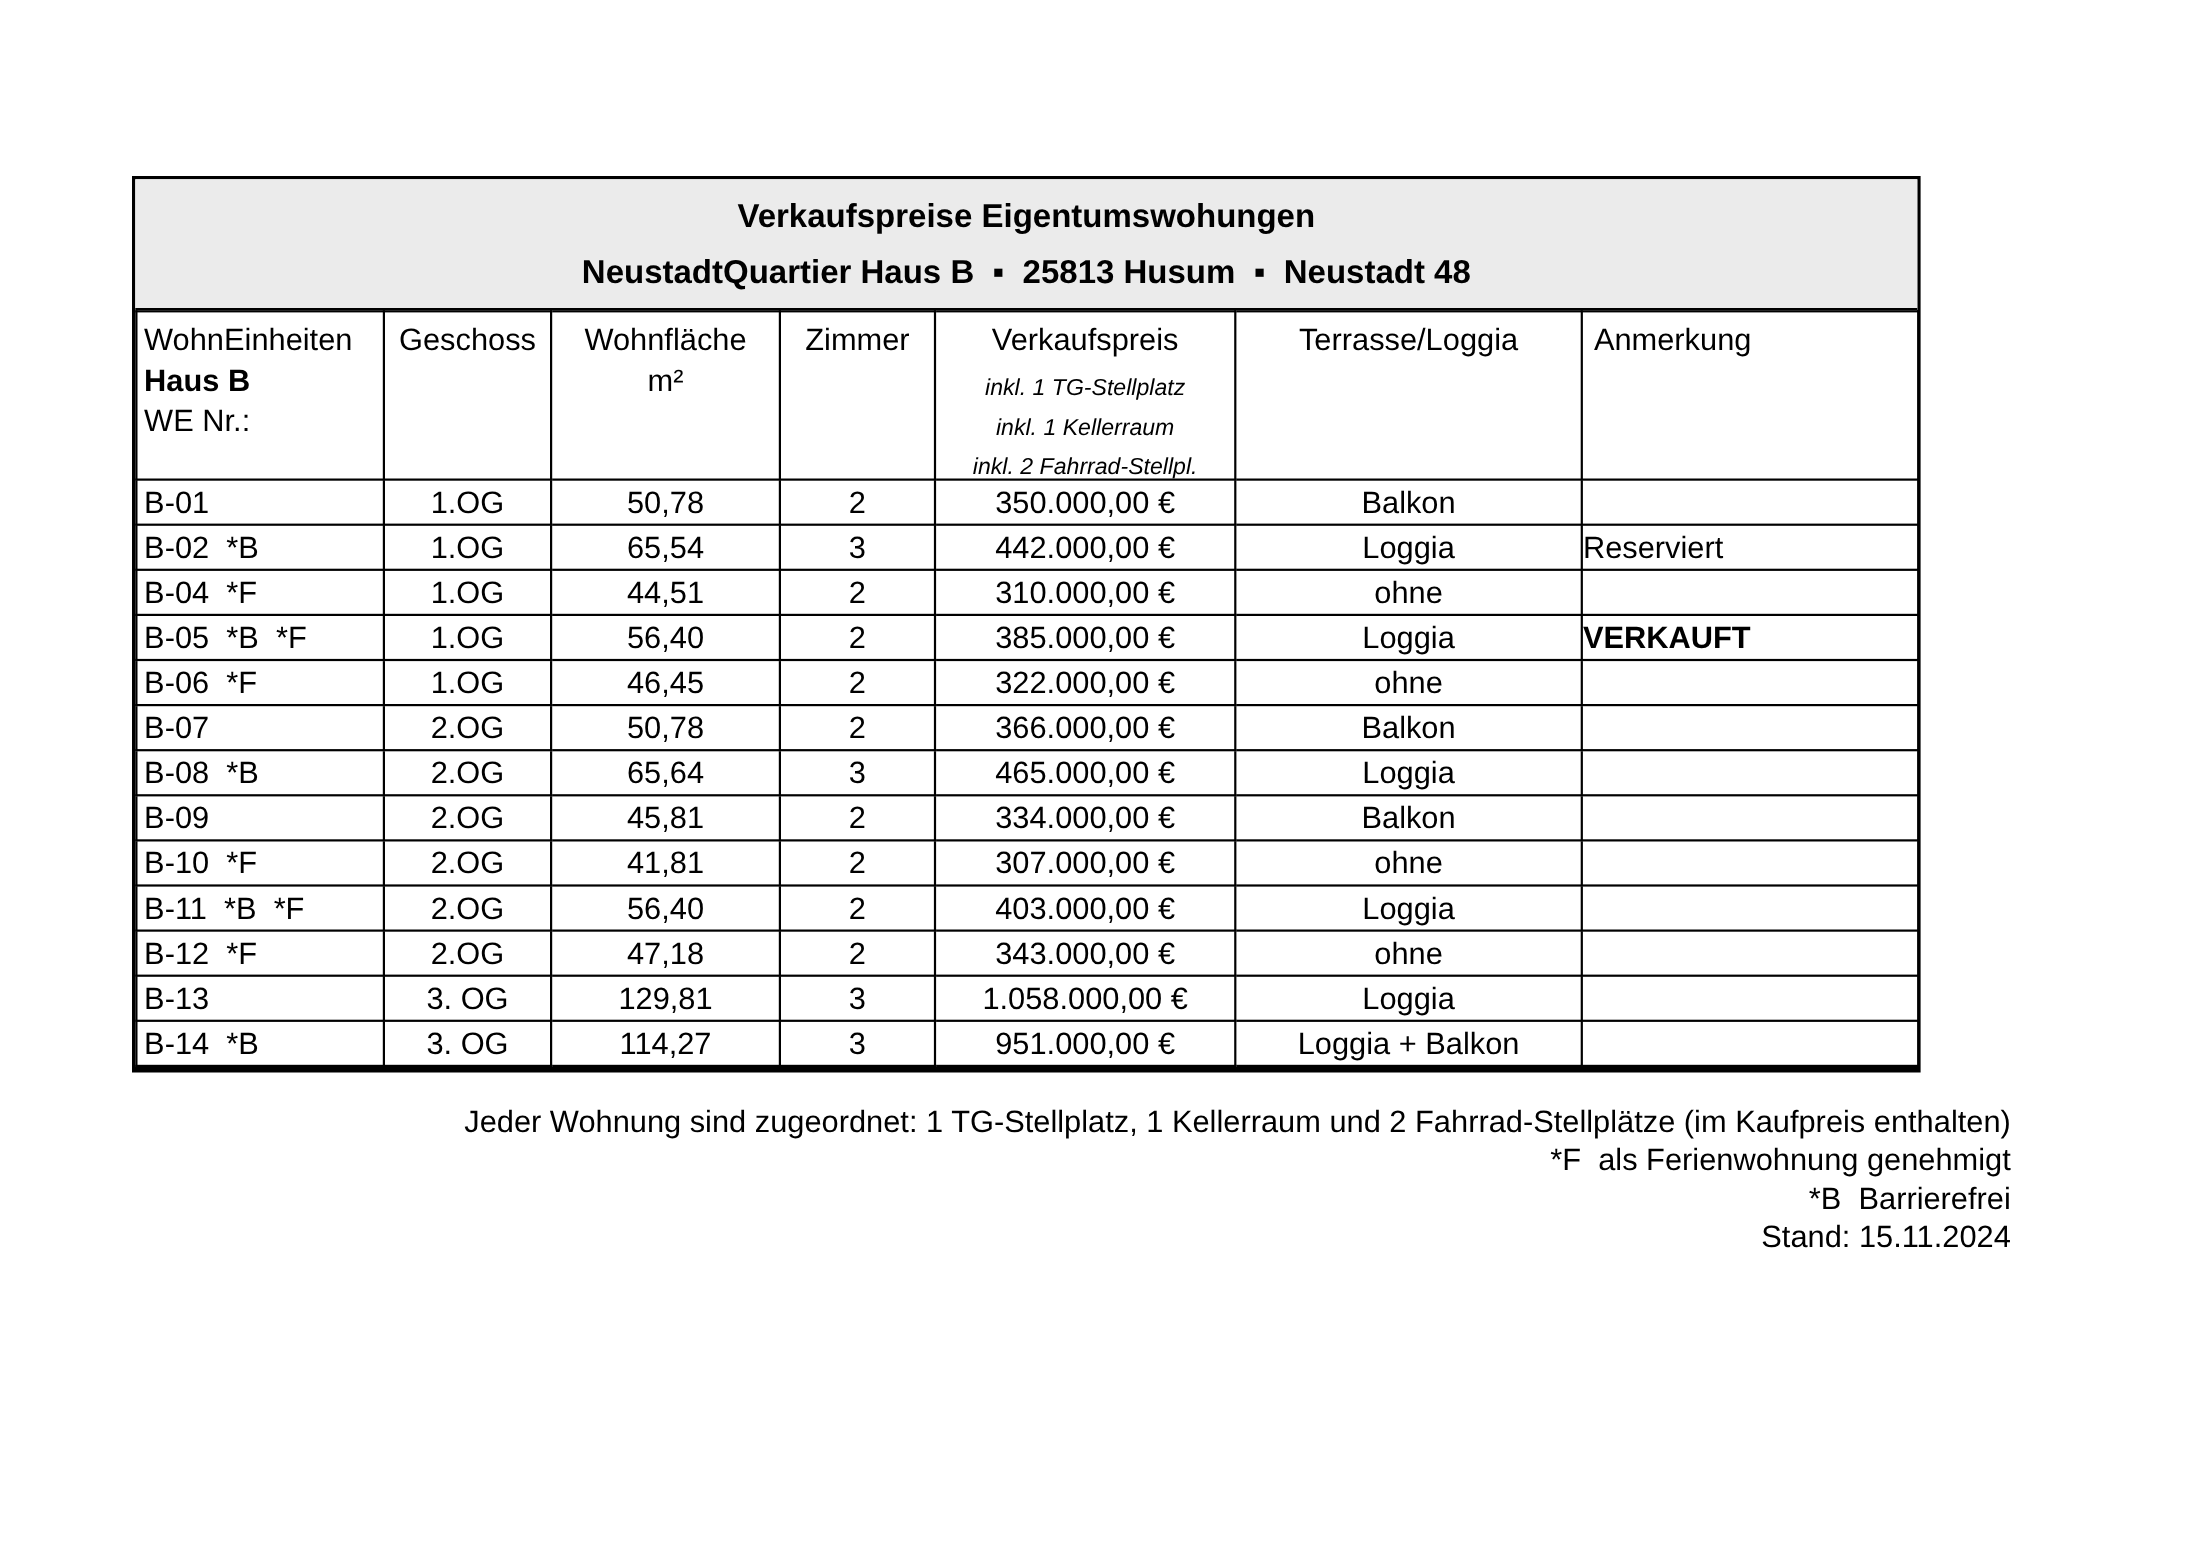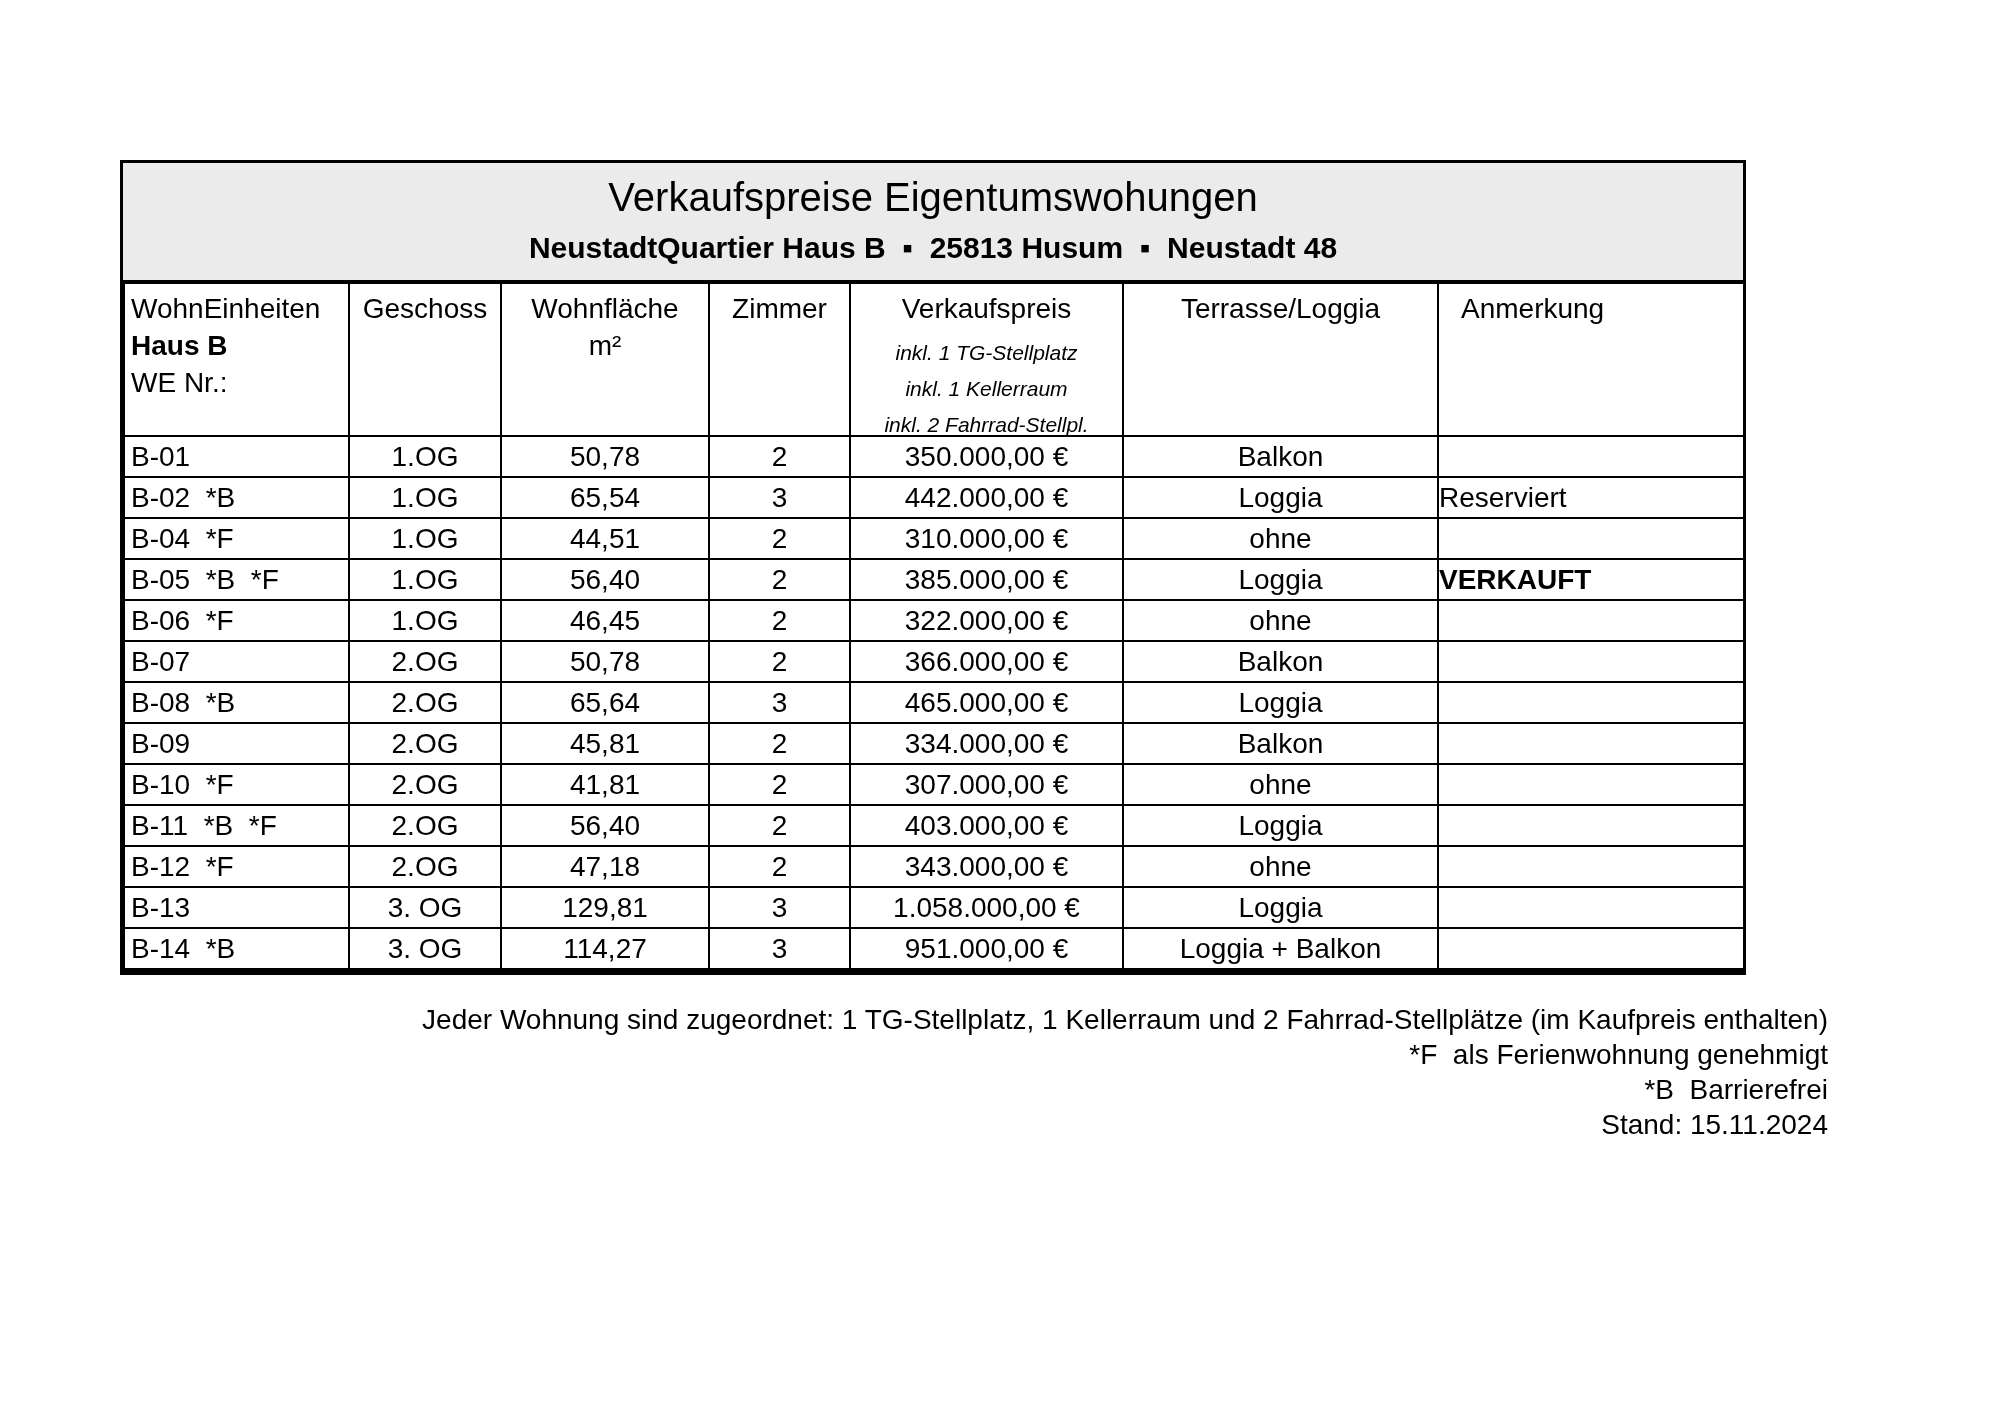--- a/index.html
+++ b/index.html
@@ -16,21 +16,21 @@
     position:absolute;left:120px;top:160px;width:1626px;
     border:3px solid var(--border-c);
     border-bottom-width:5px;
   }
   .title-band{
     background:var(--band-bg);
     border-bottom:2px solid var(--border-c);
     text-align:center;
     padding:17px 0 15px 0;
   }
-  .title-band .t1{font-size:40px;font-weight:normal;line-height:34px;white-space:pre;}
+  .title-band .t1{font-size:30px;font-weight:bold;line-height:34px;white-space:pre;}
   .title-band .t2{font-size:30px;font-weight:bold;line-height:34px;margin-top:17px;white-space:pre;}
 
   table{border-collapse:collapse;table-layout:fixed;width:100%;}
   col.c1{width:225px;} col.c2{width:152px;} col.c3{width:208px;}
   col.c4{width:141px;} col.c5{width:273px;} col.c6{width:315px;} col.c7{width:306px;}
 
   th,td{
     border:2px solid var(--border-c);
     font-size:28px;
     font-weight:normal;
@@ -39,21 +39,21 @@
   }
   thead th{height:141px;padding-top:6px;}
   th.h-we{text-align:left;padding-left:6px;}
   th.h-we .l{line-height:37px;white-space:pre;}
   th.h-we .l.bold{font-weight:bold;}
   th.h-center{text-align:center;}
   th.h-center .l{line-height:37px;}
   th.h-preis{text-align:center;}
   th.h-preis .main{line-height:37px;}
   th.h-preis .incl{font-size:21px;line-height:21px;margin-top:15px;font-style:italic;}
-  th.h-anm{text-align:left;padding-left:22px;}
+  th.h-anm{text-align:left;padding-left:10px;}
   th.h-anm .l{line-height:37px;}
 
   tbody td{height:41px;vertical-align:middle;padding:1px 4px;}
   td.c-we{text-align:left;padding-left:6px;white-space:pre;}
   td.c-center{text-align:center;}
   td.c-anm{text-align:left;padding-left:0;}
   td.bold{font-weight:bold;}
 
   .footnotes{
     position:absolute;left:128px;top:1002px;width:1700px;text-align:right;

